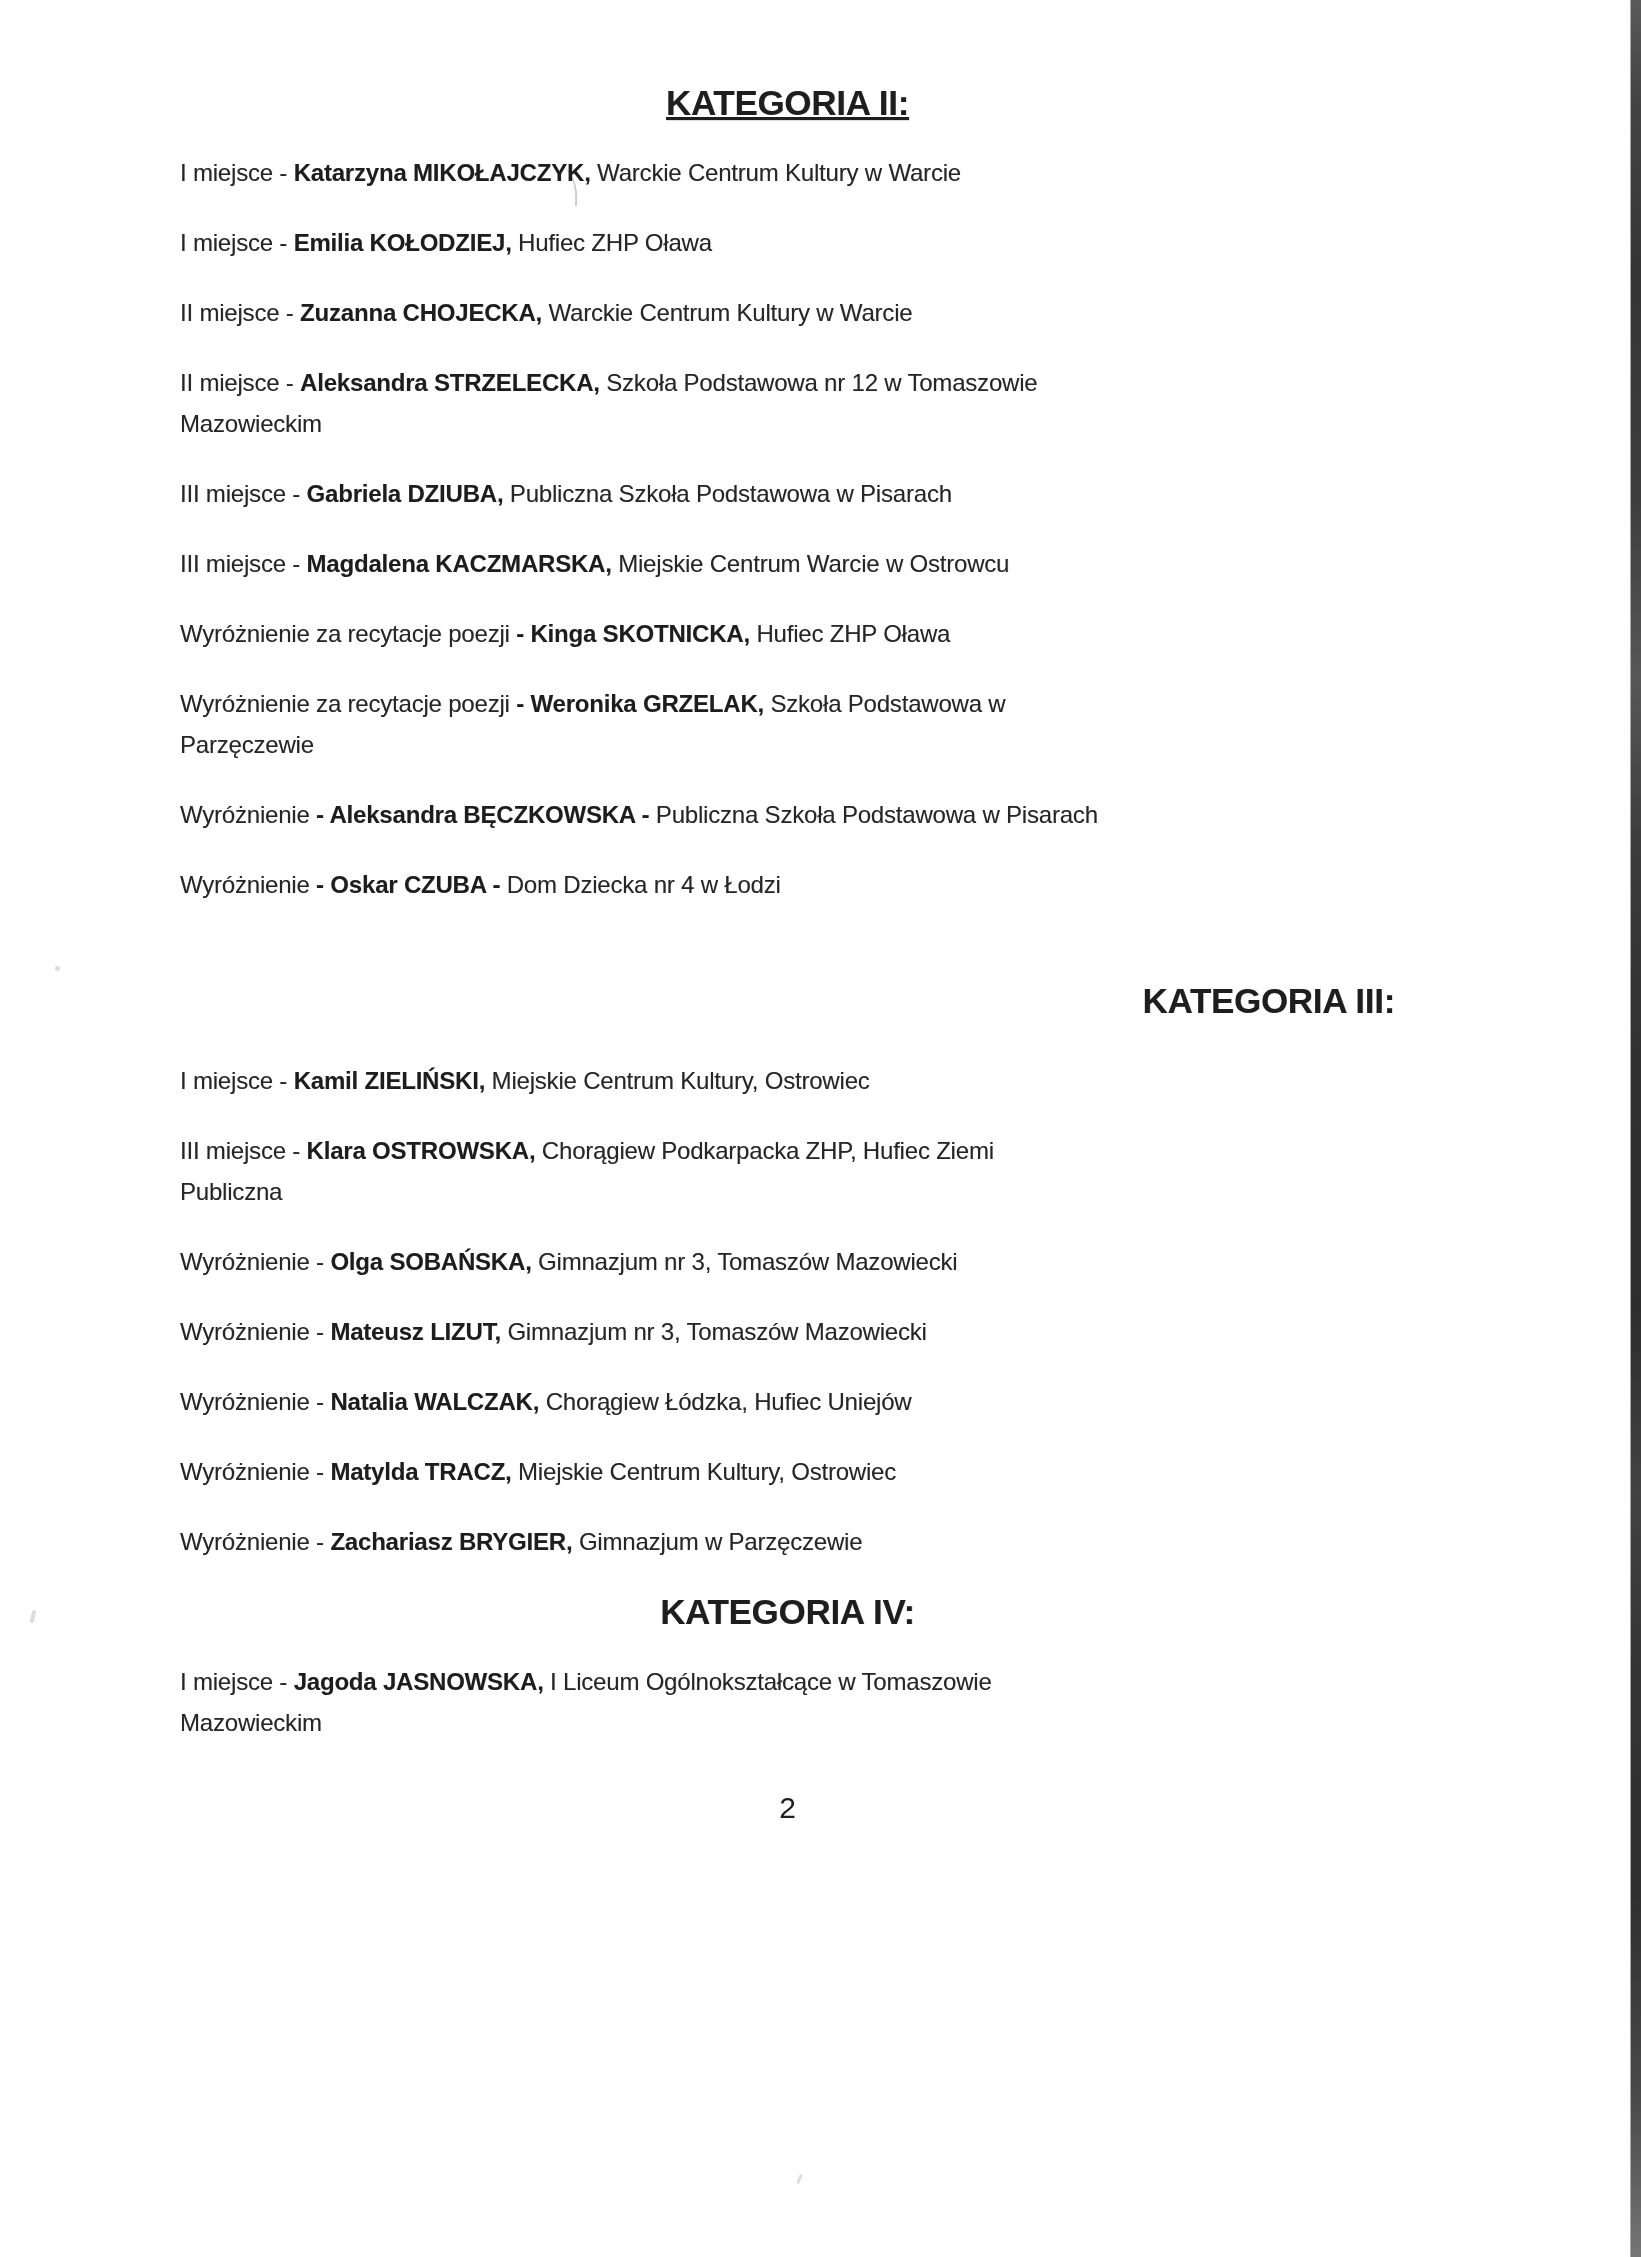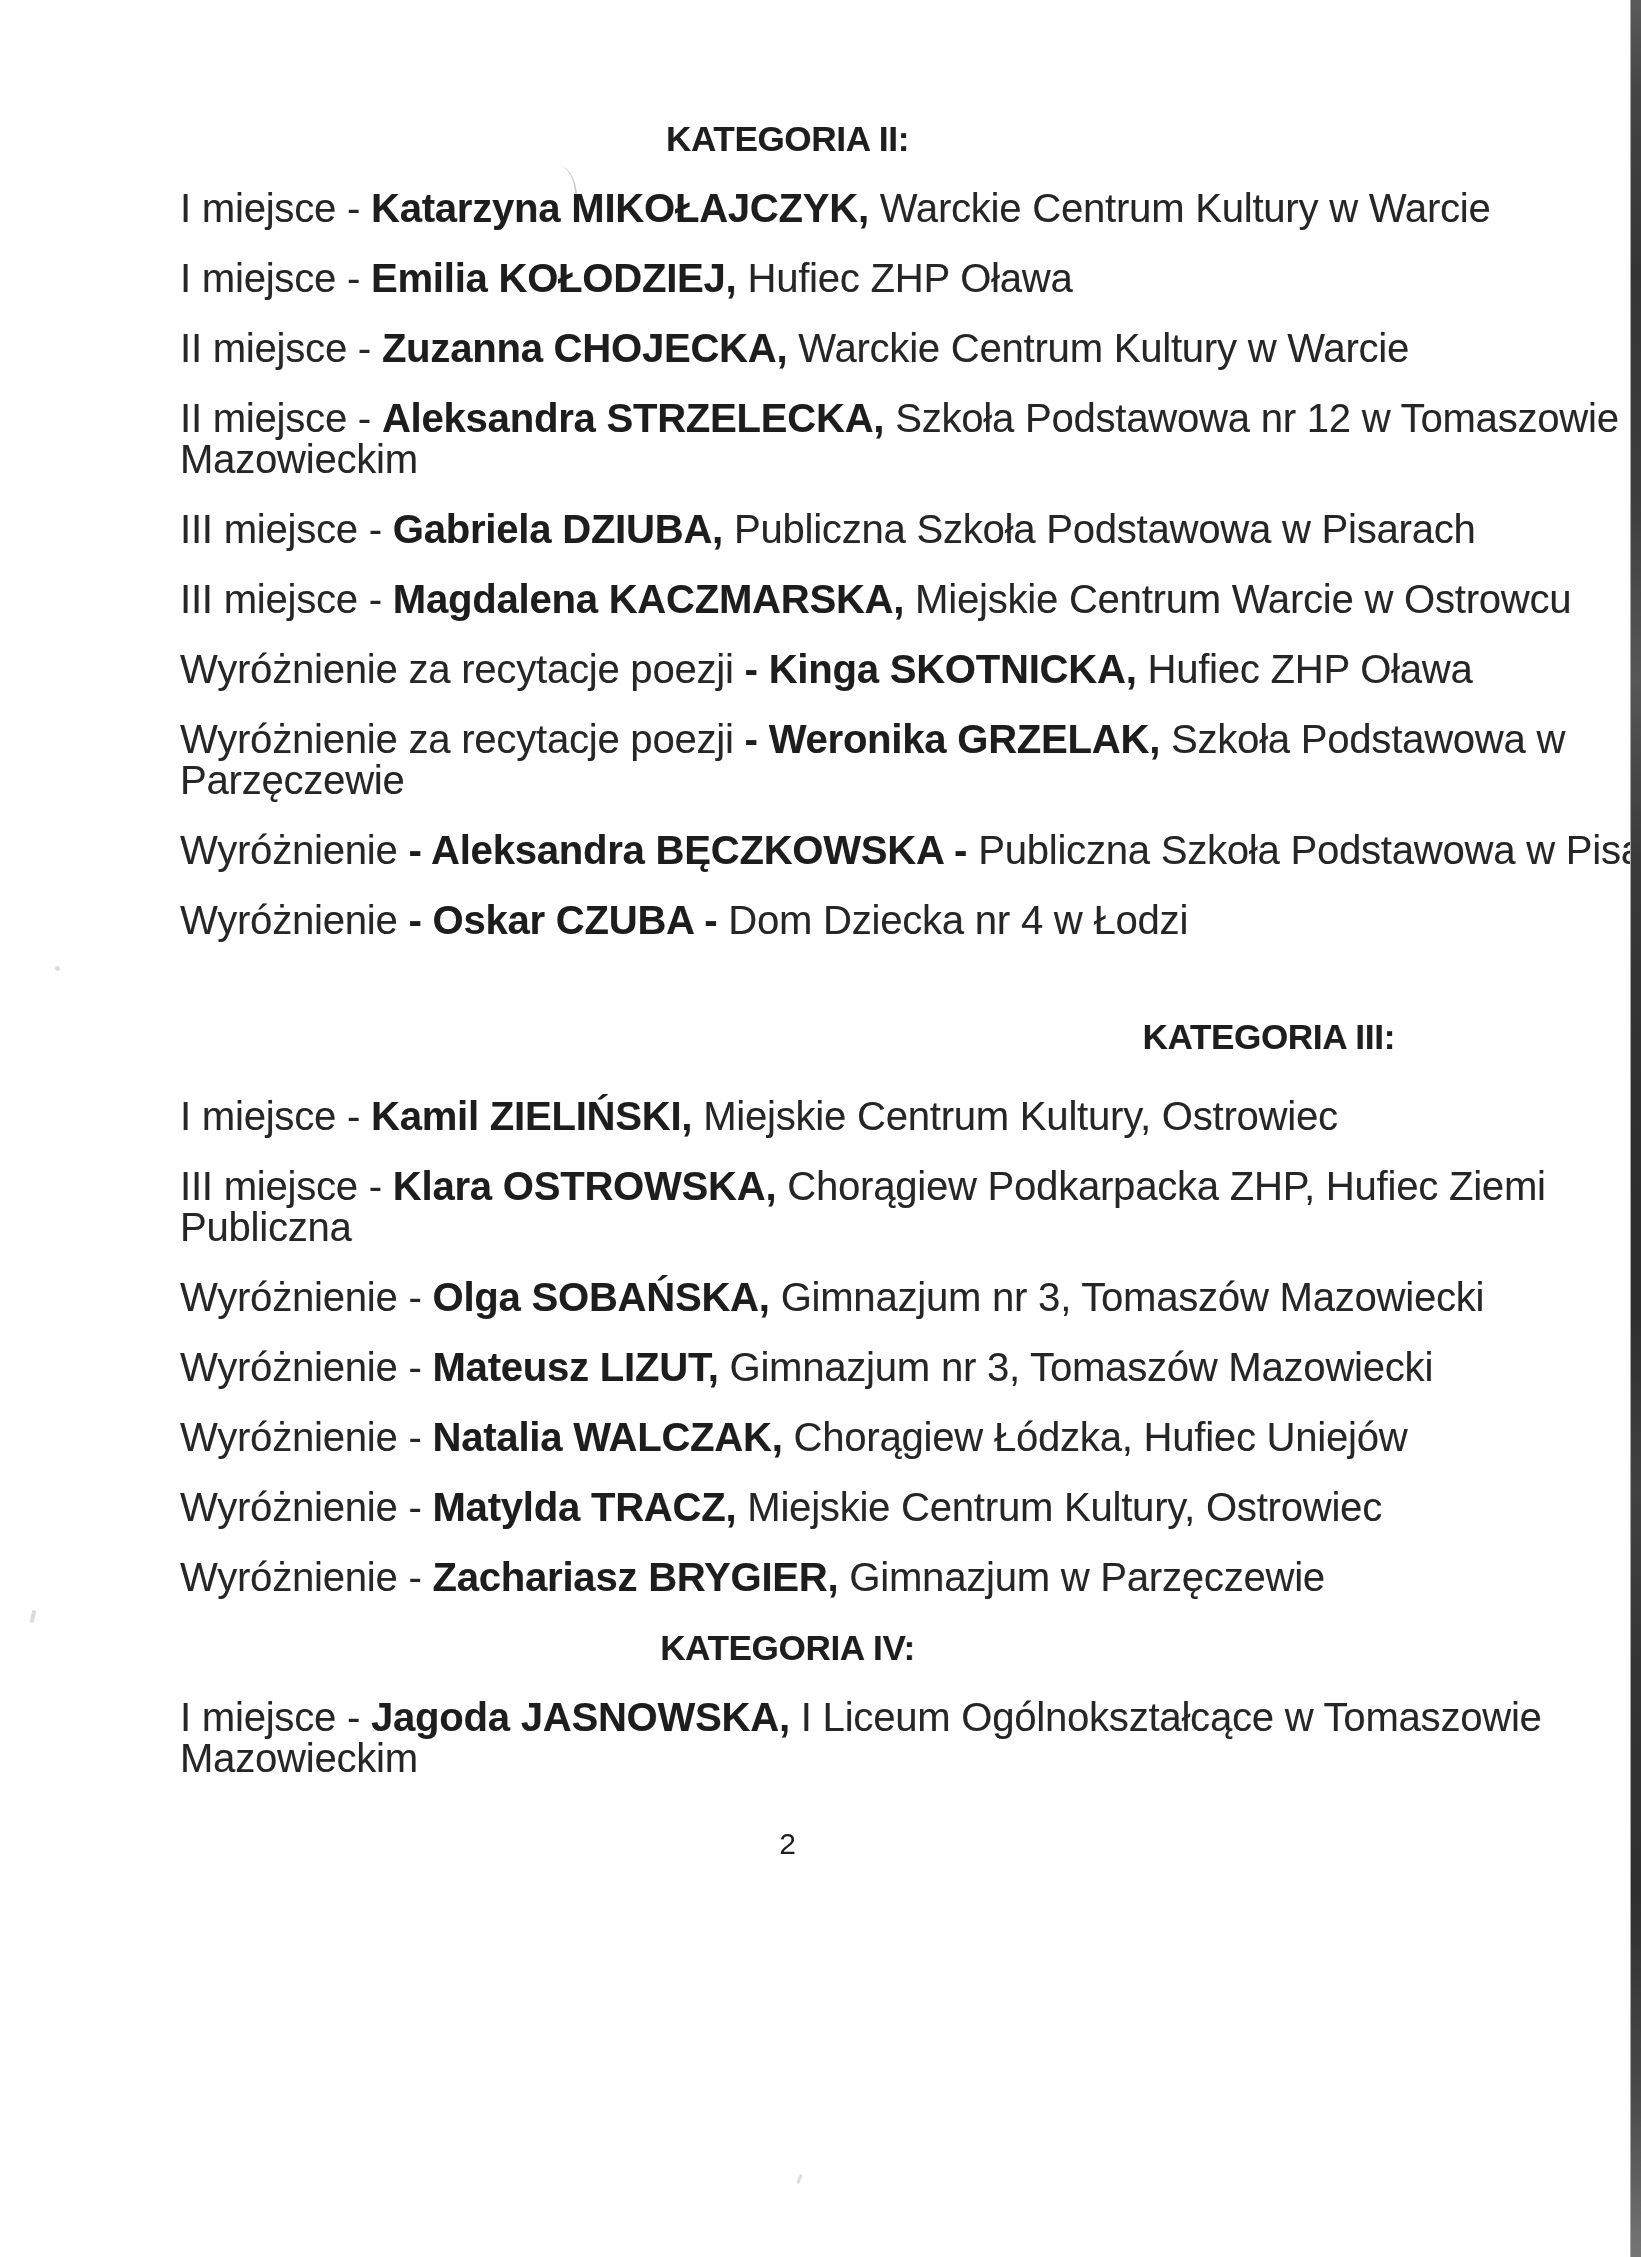--- a/index.html
+++ b/index.html
@@ -24,25 +24,25 @@
   .kat {
     font-size: 35px;
     line-height: 41px;
     font-weight: 700;
     text-align: center;
     margin: 0 0 29px 0;
     color: #1e1e1e;
     text-shadow: 0.4px 0.4px 0.6px rgba(30,30,30,0.35);
     letter-spacing: -0.3px;
   }
-  .kat--first { margin-top: 118px; }
+  .kat--first { margin-top: 82px; text-decoration: underline; }
   .kat--iii   { margin-top: 75px; margin-bottom: 39px; text-align: right; }
   .kat--iv    { margin-top: 0; }
   .entry {
-    font-size: 40px;
+    font-size: 24px;
     line-height: 41px;
     margin: 7px 0 29px 0;
     white-space: nowrap;
     letter-spacing: -0.2px;
     color: #262626;
     text-shadow: 0.3px 0.3px 0.5px rgba(40,40,40,0.3);
   }
   .entry strong { font-weight: 700; color: #1d1d1d; }
   .entry .l2 {
     display: block;

